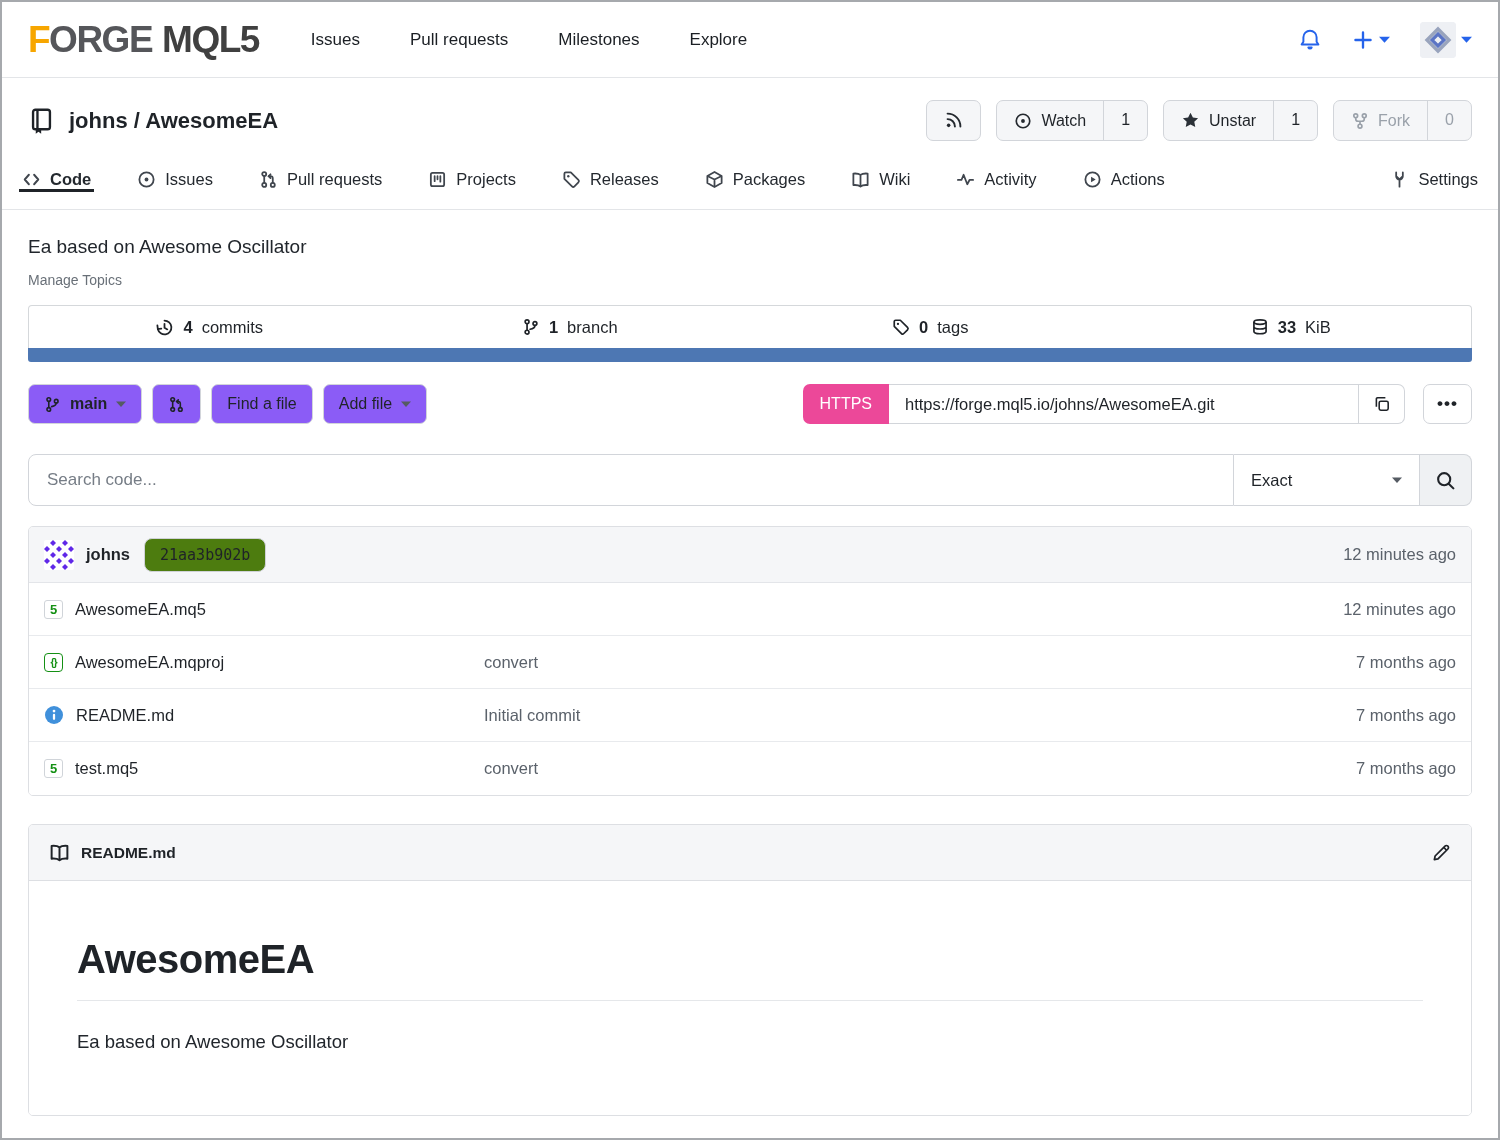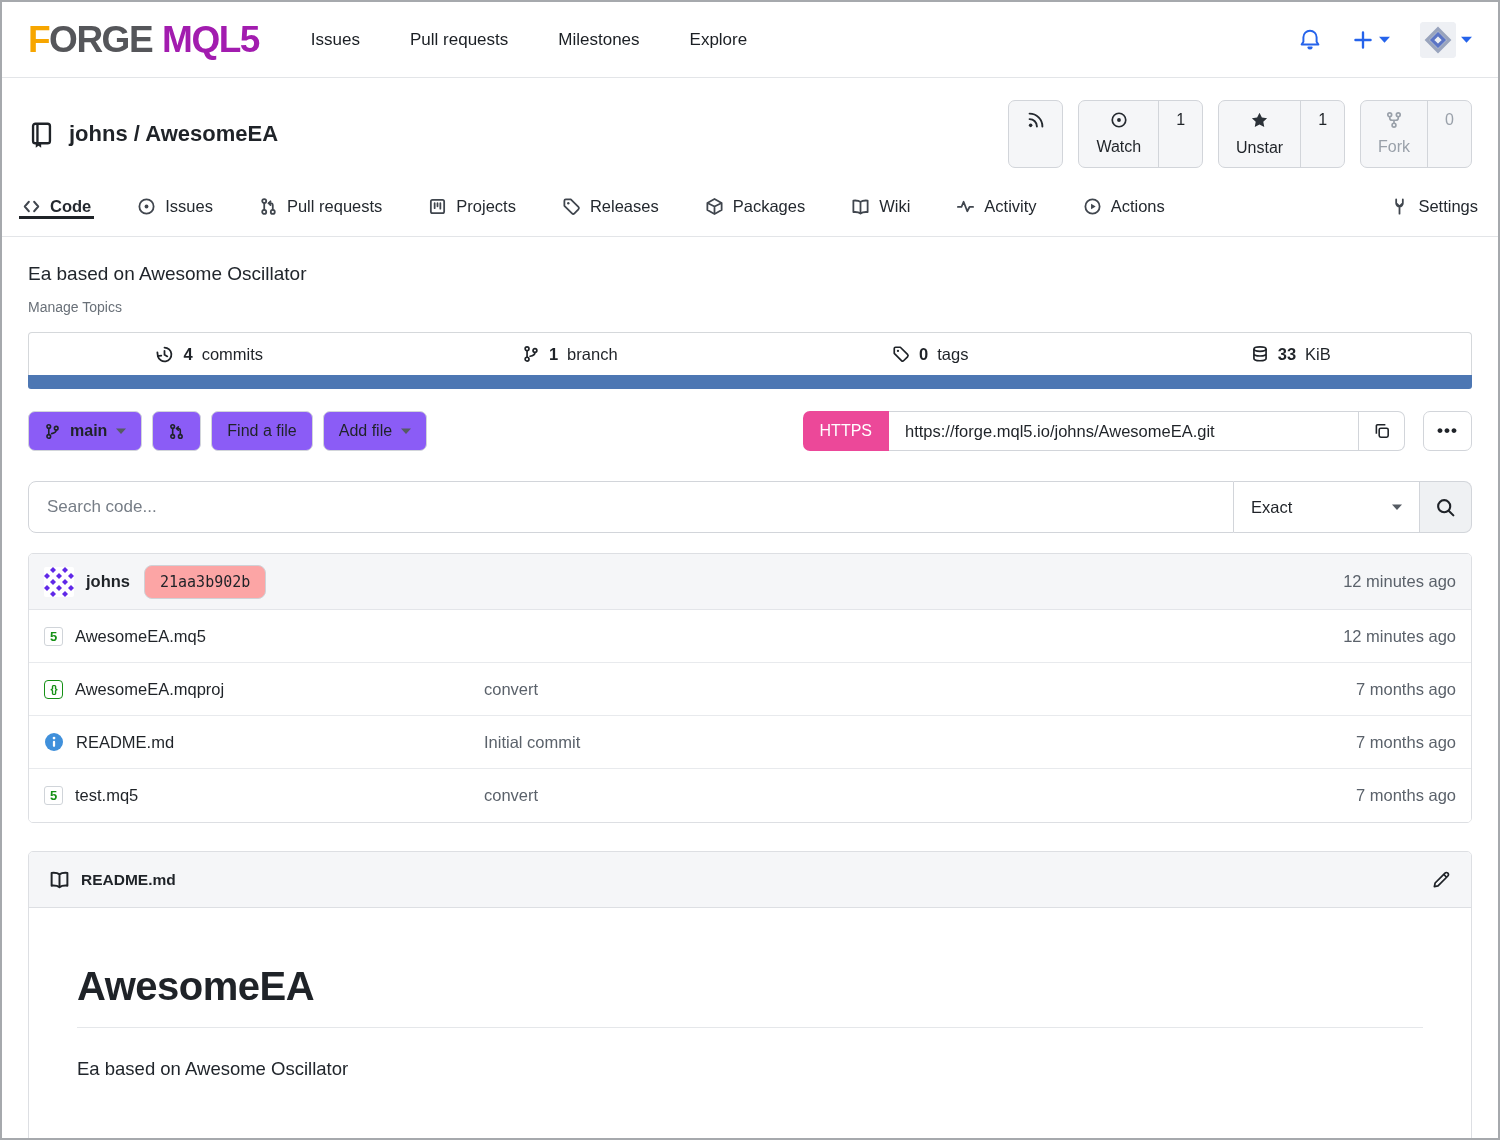--- a/index.html
+++ b/index.html
@@ -9,34 +9,34 @@
     color:#1f2328; background:#fff;
     border:2px solid #a6a9ad; overflow:hidden;
   }
   svg { display:block; }
 
   
   .navbar { display:flex; align-items:center; height:76px; padding:0 26px; border-bottom:1px solid #e3e5e8; }
   .logo { display:flex; align-items:baseline; font-weight:800; font-size:37px; letter-spacing:-1.5px; cursor:pointer; }
   .logo .lf { color:#f7a600; }
   .logo .lg { color:#55565a; }
-  .logo .lm { color:#a21caf; margin-left:10px; }
+  .logo .lm { color:#404040; margin-left:10px; }
   .nav-links { display:flex; gap:50px; margin-left:52px; }
   .nav-link { font-size:17px; color:#1b1f24; cursor:pointer; }
   .nav-right { margin-left:auto; display:flex; align-items:center; gap:14px; color:#2563eb; }
   .nav-ico { display:flex; align-items:center; gap:5px; cursor:pointer; }
   .avatar-btn { width:36px; height:36px; background:#eef0f4; border-radius:4px; overflow:hidden; }
 
   
   .repo-header { display:flex; align-items:center; padding:22px 26px 12px 26px; }
   .repo-title { display:flex; align-items:center; gap:14px; }
   .repo-title .t { font-size:22px; font-weight:600; }
   .hdr-actions { margin-left:auto; display:flex; gap:15px; }
   .btn-group { display:flex; border:1px solid #d2d5da; border-radius:7px; overflow:hidden; background:#f5f6f8; font-size:16px; }
-  .btn-part { display:flex; align-items:center; gap:9px; padding:10px 17px; cursor:pointer;flex-direction:column; }
+  .btn-part { display:flex; align-items:center; gap:9px; padding:10px 17px; cursor:pointer; }
   .btn-count { border-left:1px solid #d2d5da; padding:10px 17px; cursor:pointer; }
   .btn-group.disabled { color:#9aa1aa; }
 
   
   .tabbar { display:flex; align-items:center; padding:0 17px; border-bottom:1px solid #e3e5e8; height:57px; }
   .tab { display:flex; align-items:center; gap:9px; font-size:16.5px; color:#24292f; padding:0 3px; margin-right:40px; cursor:pointer; border-bottom:3px solid transparent; }
   .tab .ti { color:#40464e; }
   .tab.active { font-weight:700; border-bottom:3px solid #1f2328; }
   .tab.right { margin-left:auto; margin-right:0; }
 
@@ -64,21 +64,21 @@
   .search-row { margin-top:30px; display:flex; height:52px; }
   .search-input { flex:1; border:1px solid #d2d5da; border-radius:8px 0 0 8px; padding:0 18px; font-size:17px; font-family:"Liberation Sans",sans-serif; color:#1f2328; outline:none; }
   .search-input::placeholder { color:#767d86; }
   .mode-select { width:186px; display:flex; align-items:center; justify-content:space-between; padding:0 17px; border:1px solid #d2d5da; border-left:none; background:#fff; font-size:16.5px; cursor:pointer; }
   .search-btn { width:52px; display:flex; align-items:center; justify-content:center; border:1px solid #d2d5da; border-left:none; border-radius:0 8px 8px 0; background:#eff1f3; cursor:pointer; }
 
   
   .file-table { margin-top:20px; border:1px solid #dddfe3; border-radius:5px; overflow:hidden; }
   .commit-row { height:56px; background:#f5f6f8; display:flex; align-items:center; padding:0 15px; border-bottom:1px solid #e3e5e9; }
   .commit-row .author { font-weight:700; font-size:16.5px; margin-left:12px; }
-  .hash-pill { margin-left:14px; font-family:"DejaVu Sans Mono","Liberation Mono",monospace; font-size:15px; background:#fca5a5; border:1px solid #cfd2d7; border-radius:8px; padding:7px 15px; cursor:pointer; }
+  .hash-pill { margin-left:14px; font-family:"DejaVu Sans Mono","Liberation Mono",monospace; font-size:15px; background:#4d7c0f; border:1px solid #cfd2d7; border-radius:8px; padding:7px 15px; cursor:pointer; }
   .row-time { margin-left:auto; color:#5b626b; font-size:16.5px; }
   .file-row { height:53px; display:flex; align-items:center; padding:0 15px; border-bottom:1px solid #e8eaed; background:#fff; }
   .file-row:last-child { border-bottom:none; }
   .name-col { width:440px; display:flex; align-items:center; gap:12px; }
   .file-name { font-size:16.5px; color:#1f2328; cursor:pointer; }
   .file-msg { flex:1; font-size:16.5px; color:#5b626b; cursor:pointer; }
   .badge-5 { width:19px; height:19px; border:1px solid #d0d4d9; border-radius:3px; background:#fff; display:flex; align-items:center; justify-content:center; font-size:13px; font-weight:700; color:#149014; }
   .badge-proj { width:19px; height:19px; border:1.6px solid #149014; border-radius:4px; background:#fff; display:flex; align-items:center; justify-content:center; font-size:10.5px; font-weight:700; color:#149014; letter-spacing:-1px; }
 
   

